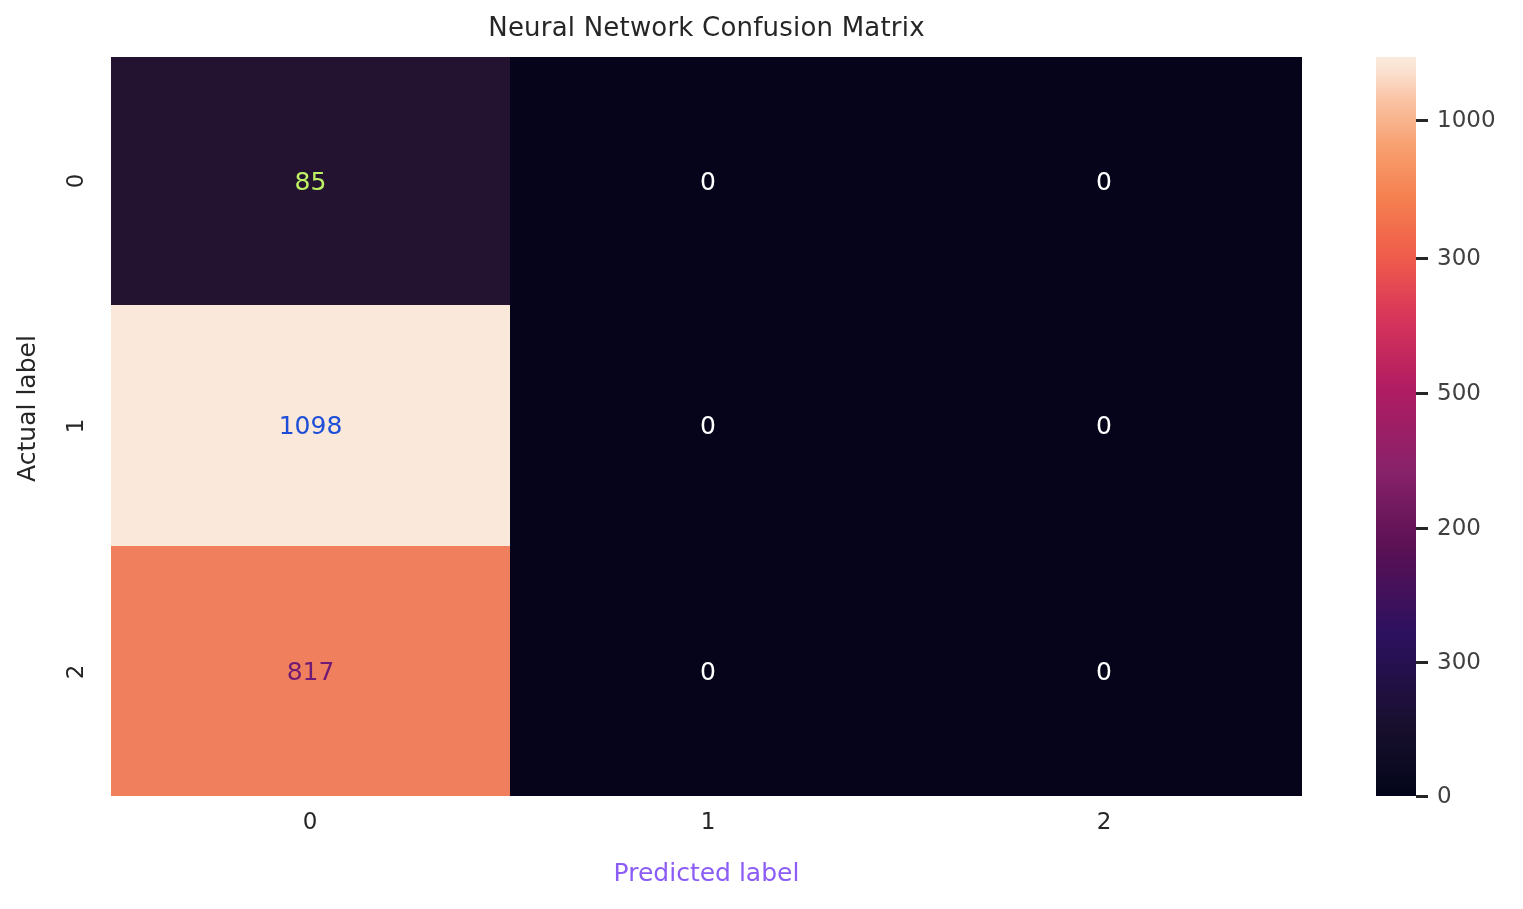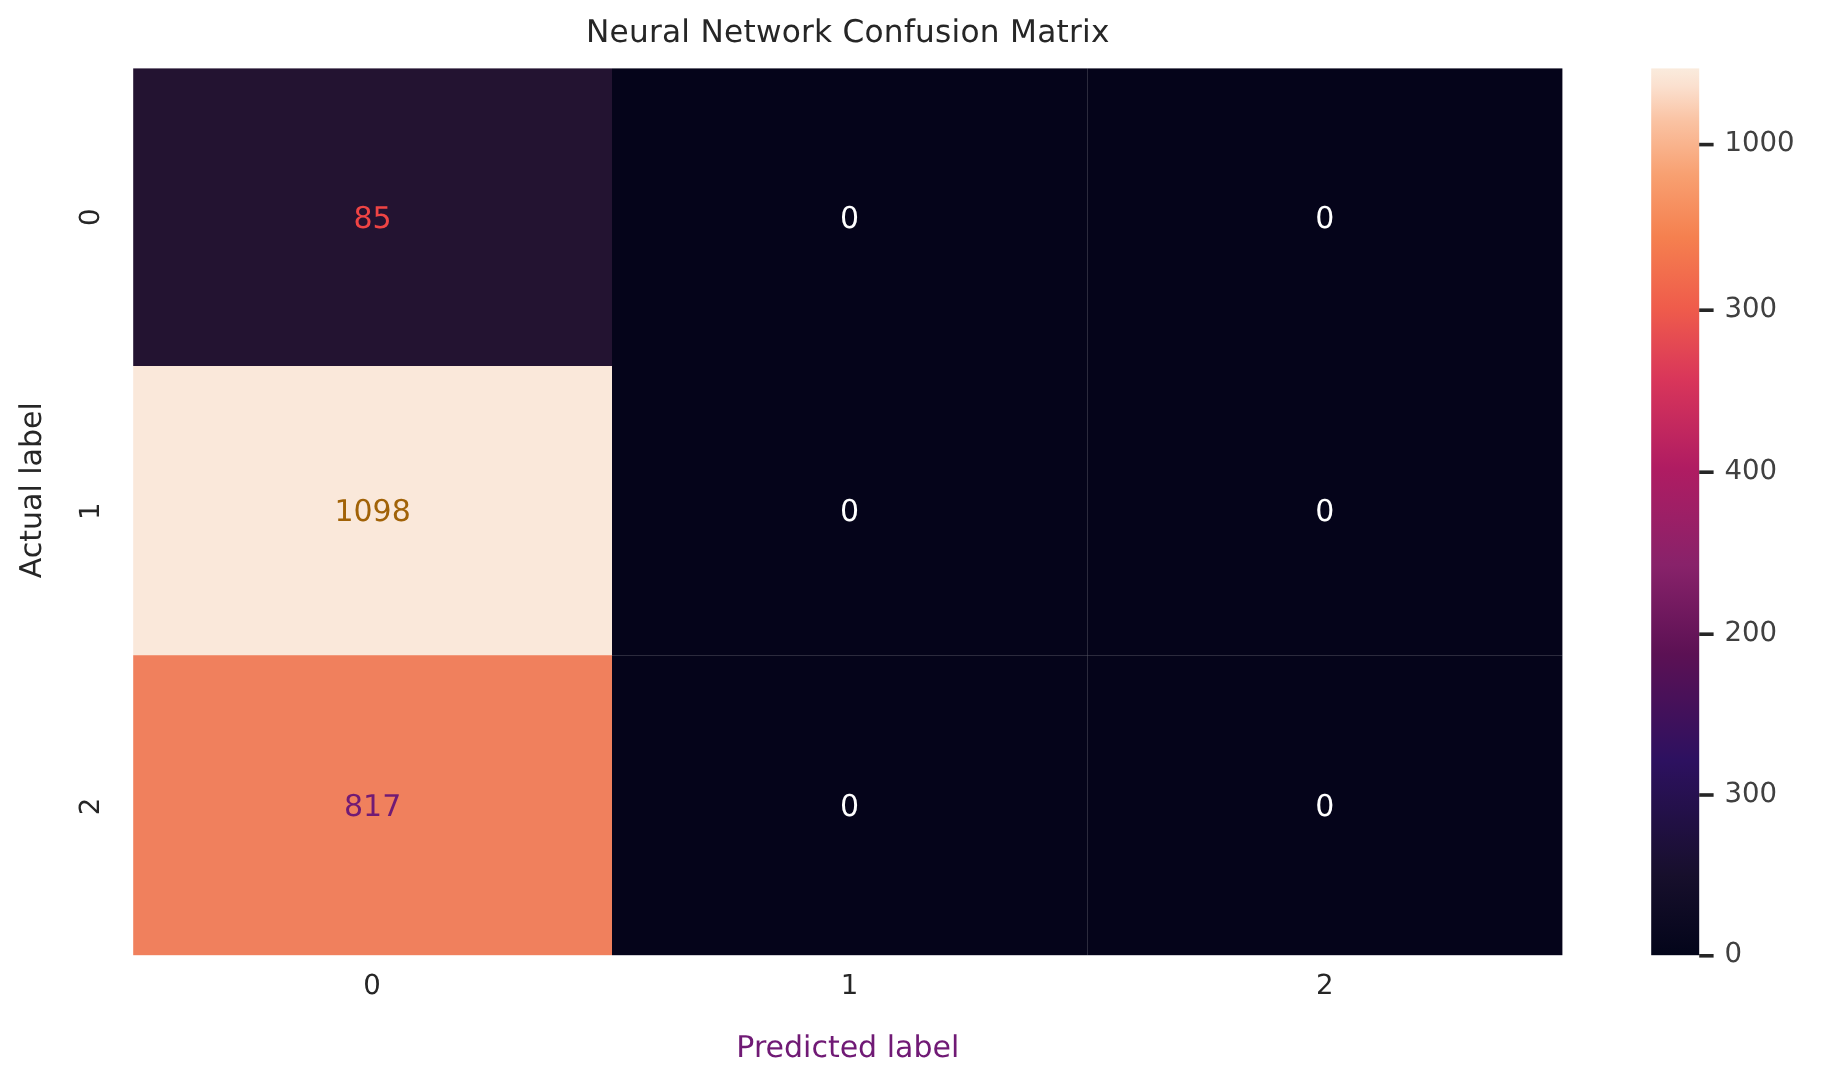--- a/index.html
+++ b/index.html
@@ -115,21 +115,21 @@
     transform-origin: center center;
     white-space: nowrap;
   }
   #xlabel {
     position: absolute;
     left: 111px;
     top: 858px;
     width: 1191px;
     text-align: center;
     font-size: 25px;
-    color: #701a75;
+    color: #8b5cf6;
     white-space: nowrap;
   }
 
   
   #colorbar-wrap {
     position: absolute;
     left: 1376px;
     top: 57px;
     width: 40px;
     height: 739px;
@@ -190,33 +190,33 @@
   <div class="ytick" id="ytick-1">
     <span>1</span>
   </div>
   <div class="ytick" id="ytick-2">
     <span>2</span>
   </div>
 
   <div id="heatmap-axes">
 
     <div class="hm-row r0">
-      <div class="hm-cell c0" style="background-color: rgb(35, 19, 49); color: #ef4444;">
+      <div class="hm-cell c0" style="background-color: rgb(35, 19, 49); color: #bef264;">
         <span class="val">85</span>
       </div>
       <div class="hm-cell c1" style="background-color: rgb(5, 4, 26); color: rgb(255, 255, 255);">
         <span class="val">0</span>
       </div>
       <div class="hm-cell c2" style="background-color: rgb(5, 4, 26); color: rgb(255, 255, 255);">
         <span class="val">0</span>
       </div>
     </div>
 
     <div class="hm-row r1">
-      <div class="hm-cell c0" style="background-color: rgb(250, 232, 218); color: #a16207;">
+      <div class="hm-cell c0" style="background-color: rgb(250, 232, 218); color: #1d4ed8;">
         <span class="val">1098</span>
       </div>
       <div class="hm-cell c1" style="background-color: rgb(5, 4, 26); color: rgb(255, 255, 255);">
         <span class="val">0</span>
       </div>
       <div class="hm-cell c2" style="background-color: rgb(5, 4, 26); color: rgb(255, 255, 255);">
         <span class="val">0</span>
       </div>
     </div>
 
@@ -247,21 +247,21 @@
   <div class="cb-tick" style="top:120px">
     <span class="dash"></span>
     <span class="cblabel">1000</span>
   </div>
   <div class="cb-tick" style="top:258px">
     <span class="dash"></span>
     <span class="cblabel">300</span>
   </div>
   <div class="cb-tick" style="top:393px">
     <span class="dash"></span>
-    <span class="cblabel">400</span>
+    <span class="cblabel">500</span>
   </div>
   <div class="cb-tick" style="top:528px">
     <span class="dash"></span>
     <span class="cblabel">200</span>
   </div>
   <div class="cb-tick" style="top:662px">
     <span class="dash"></span>
     <span class="cblabel">300</span>
   </div>
   <div class="cb-tick" style="top:796px">

